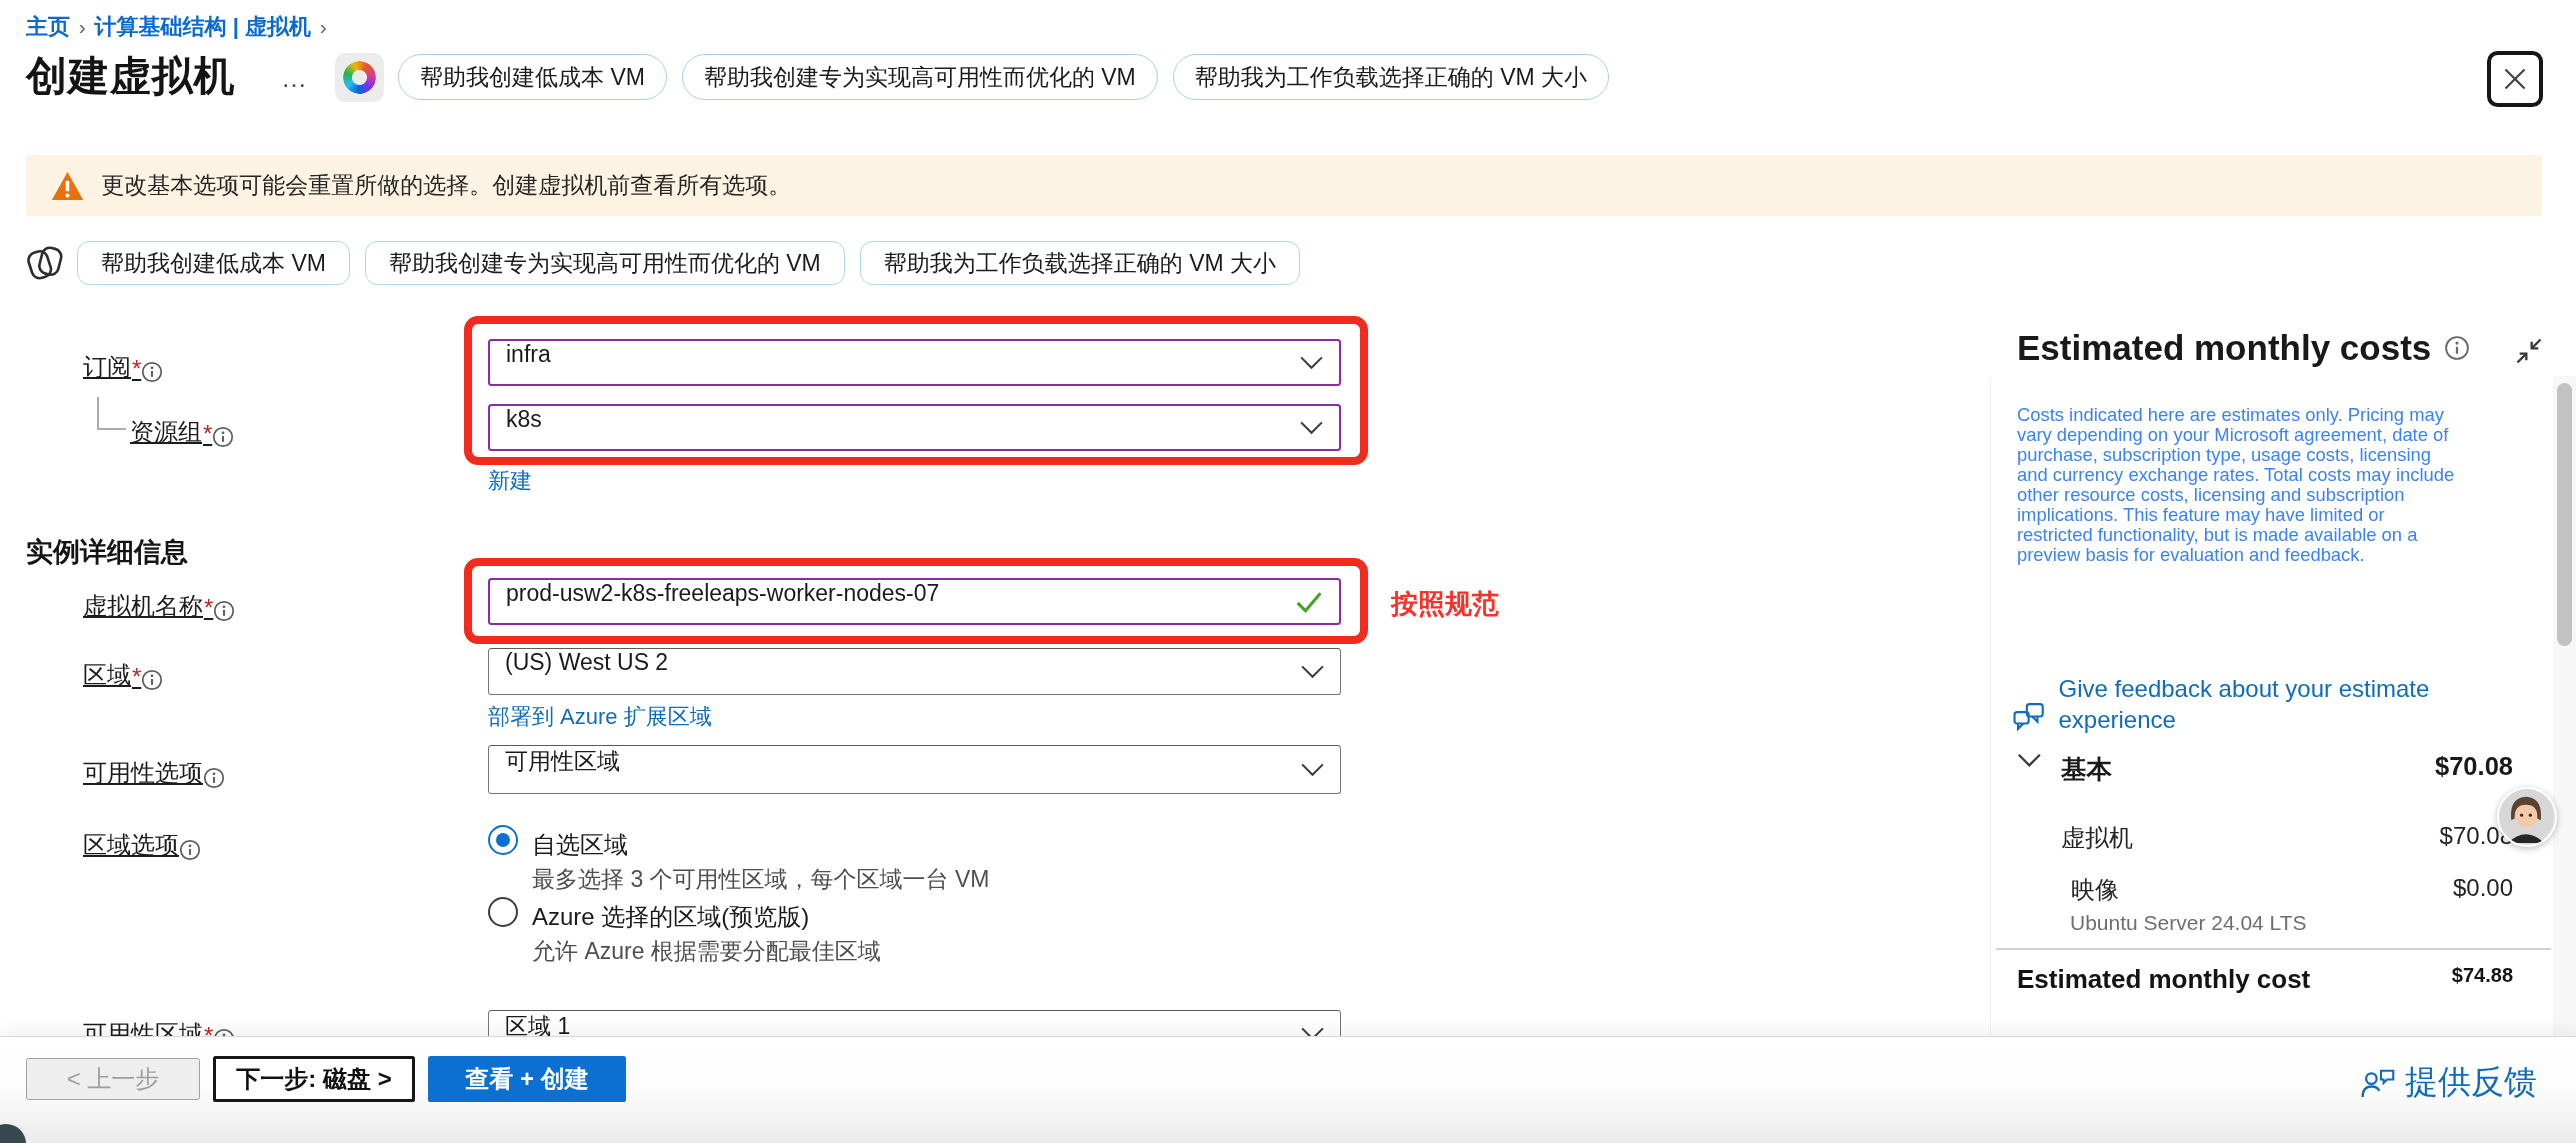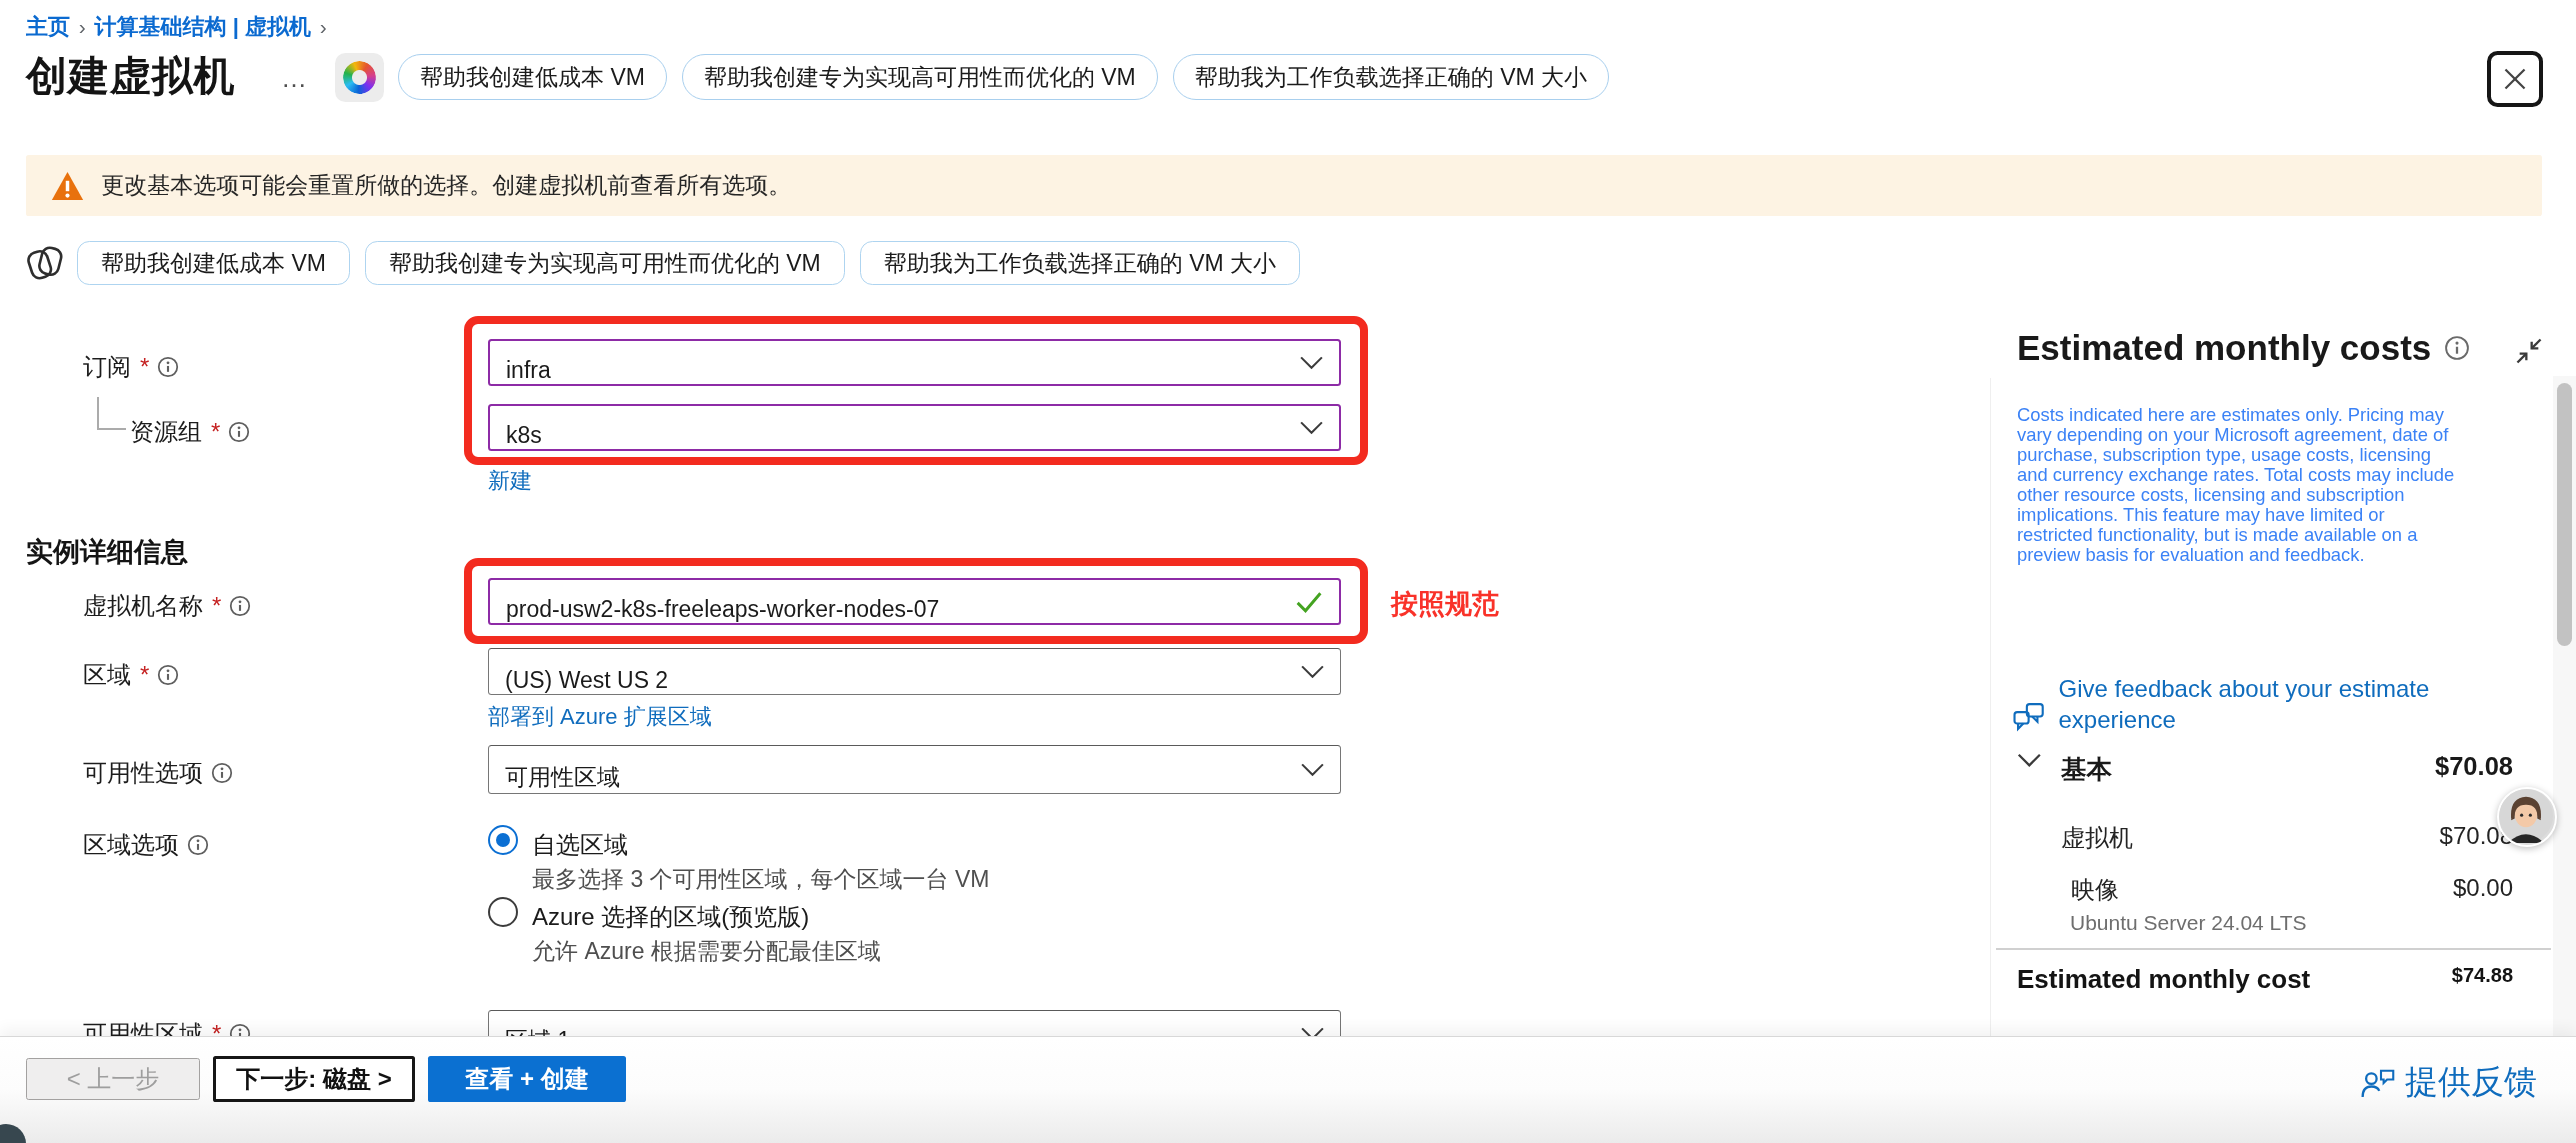--- a/index.html
+++ b/index.html
@@ -30,23 +30,23 @@
   
   .banner{left:26px;top:155px;width:2516px;height:61px;background:#fdf3e3;border-radius:2.6px;display:flex;align-items:center;padding-left:24.6px;gap:17.6px;}
   .banner-text{font-size:23px;color:#262626;}
 
   
   .copilot-outline{left:23px;top:241px;width:44px;height:44px;}
   .pill-row2{left:77px;top:241px;display:flex;gap:15px;}
   .pill2{height:44px;display:flex;align-items:center;padding:0 23px;border:1.8px solid #aed4f0;border-radius:12.3px;background:#fff;font-size:23px;color:#1b1b1b;white-space:nowrap;cursor:pointer;}
 
   
-  .flabel{display:flex;align-items:center;gap:8px;font-size:24px;color:#1c1c1c;}
+  .flabel{display:flex;align-items:flex-end;font-size:24px;color:#1c1c1c;text-decoration:underline;}
   .req{color:#c52222;font-size:24px;margin-left:0.9px;}
-  .field{left:488px;width:853px;height:47px;background:#fff;display:flex;align-items:flex-end;padding:0 53px 0 16px;font-size:23px;color:#1b1b1b;border-radius:3.5px;cursor:pointer;position:absolute;}
+  .field{left:488px;width:853px;height:47px;background:#fff;display:flex;align-items:flex-start;padding:0 53px 0 16px;font-size:23px;color:#1b1b1b;border-radius:3.5px;cursor:pointer;position:absolute;}
   .field-purple{border:2.6px solid #8d2ba6;}
   .field-gray{border:1.8px solid #767676;border-top-color:#5a5a5a;}
   .chev{position:absolute;right:16px;top:50%;transform:translateY(-50%);}
   .link{color:#0f6cbd;font-size:22px;cursor:pointer;}
   .tree-v{left:97px;top:397px;width:1.8px;height:32px;background:#ababab;}
   .tree-h{left:97px;top:428px;width:29px;height:1.8px;background:#ababab;}
   .section-h{left:26px;top:534px;font-size:27px;font-weight:700;color:#141414;}
   .redbox{border:8.8px solid #f32b1f;border-radius:14px;pointer-events:none;z-index:5;}
   .annotation{left:1391px;top:586px;font-size:27px;color:#f93229;font-weight:600;z-index:5;}
   .radio{width:30px;height:30px;border-radius:50%;background:#fff;position:absolute;left:488px;}

